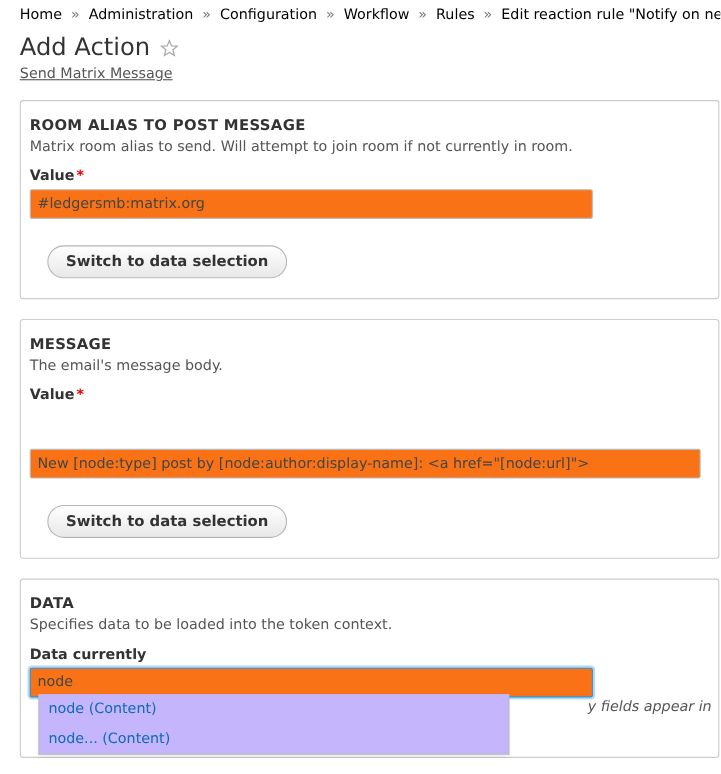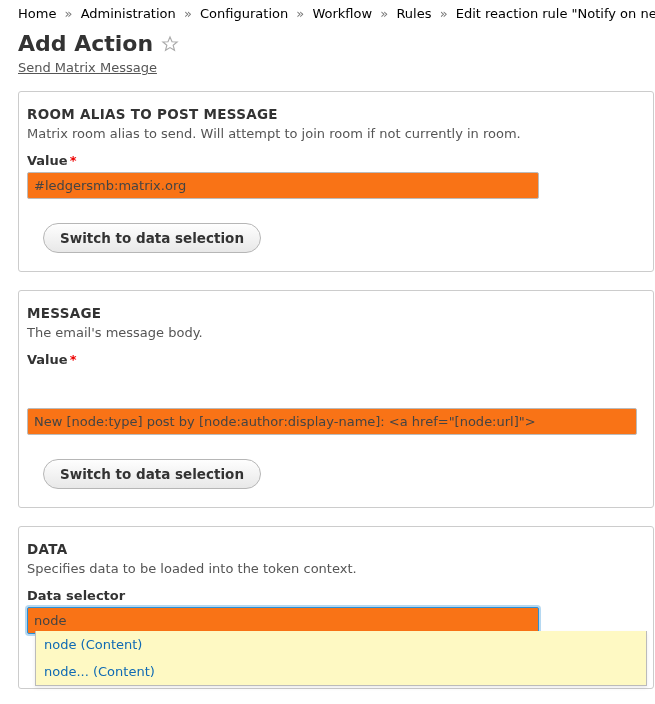--- a/index.html
+++ b/index.html
@@ -8,21 +8,21 @@
     font-family: "DejaVu Sans", "Liberation Sans", Arial, sans-serif;
     font-size: 13px;
     color: #333;
     background: #fff;
     width: 655px;
   }
   .breadcrumb { padding: 6px 18px 2px 18px; font-size: 13px; color: #444; white-space: nowrap; overflow: hidden; }
   .breadcrumb a { color: #000000; text-decoration: none; }
   .breadcrumb .sep { color: #777; padding: 0 4px; }
   .title-row { display: flex; align-items: center; padding: 8px 18px 2px 18px; }
-  h1.page-title { font-size: 22px; font-weight: bold; margin: 0; }
+  h1.page-title { font-size: 22px; font-weight: normal; margin: 0; }
   .star { margin-left: 8px; color: #bbb; display: inline-flex; }
   .subtitle { padding: 2px 18px 16px 18px; font-size: 13px; color: #555; text-decoration: underline; }
   .panel {
     border: 1px solid #ccc;
     border-radius: 3px;
     margin: 0 0 18px 18px;
     padding: 14px 16px 18px 8px;
     width: 636px; 
   }
   .panel-title { font-weight: bold; font-size: 13.5px; letter-spacing: 0.3px; margin: 0 0 4px 0; color: #333; }
@@ -58,22 +58,22 @@
     border-radius: 18px;
     cursor: pointer;
     font-family: inherit;
   }
   .btn.primary { margin-left: 10px; margin-top: 0; padding: 6px 20px; }
   .data-panel { position: relative; }
   .autocomplete {
     position: absolute;
     left: 16px;
     top: 104px;
-    width: 612px;
-    background: #fef9c3;
+    width: 428px;
+    background: #c4b5fd;
     border: 1px solid #bbb;
     border-top: none;
     box-shadow: 0 2px 4px rgba(0,0,0,0.08);
     z-index: 3;
   }
   .autocomplete .option {
     padding: 6px 8px;
     color: #0f6ab4;
     cursor: pointer;
     font-size: 13px;
@@ -135,21 +135,21 @@
     <span>Value</span><span class="required">*</span>
   </div>
   <input type="text" class="text-input" style="width: 100%; margin-top: 37px;" value="New [node:type] post by [node:author:display-name]: &lt;a href=&quot;[node:url]&quot;&gt;">
   <br>
   <button class="btn">Switch to data selection</button>
 </div>
 
 <div class="panel data-panel" style="padding-bottom:54px;">
   <div class="panel-title">DATA</div>
   <div class="panel-desc">Specifies data to be loaded into the token context.</div>
-  <div class="field-label">Data selector</div>
+  <div class="field-label">Data currently</div>
   <input type="text" class="text-input focused" value="node" style="">
   <div class="autocomplete">
     <div class="option">node (Content)</div>
     <div class="option">node... (Content)</div>
   </div>
   <div class="behind-text">y fields appear in</div>
 </div>
 
 <div class="actions">
   <button class="btn primary">Save</button>

